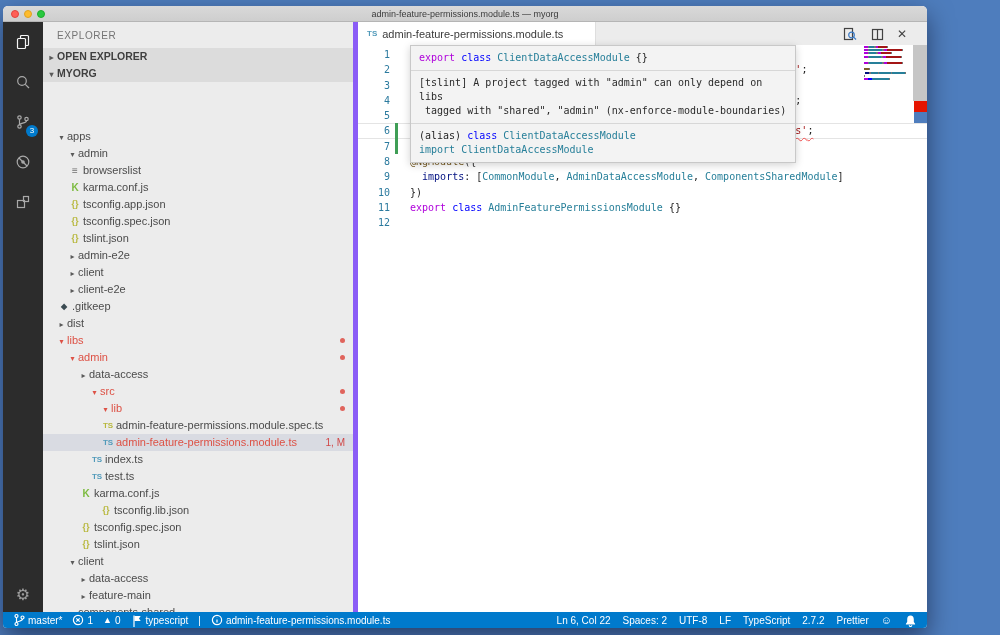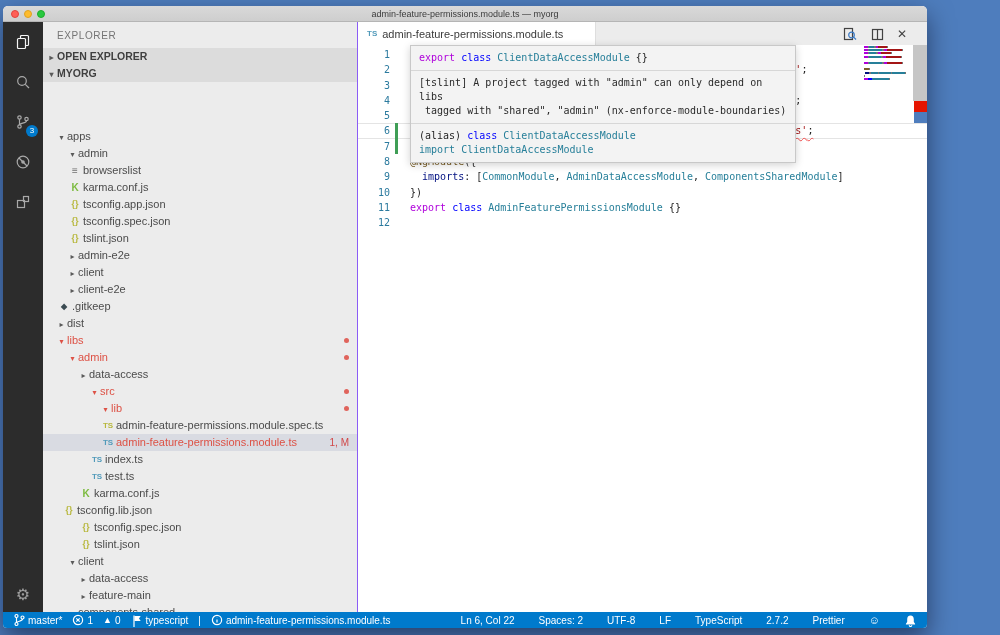--- a/index.html
+++ b/index.html
@@ -29,21 +29,21 @@
   .activitybar { width:40px; background:#2c2c2c; display:flex; flex-direction:column; align-items:center; }
   .ab-item { width:40px; height:40px; display:flex; align-items:center; justify-content:center;
              color:#a9a9a9; position:relative; cursor:pointer; }
   .ab-item.active { color:#f5f5f5; }
   .ab-badge { position:absolute; right:5px; bottom:5px; width:12px; height:12px; border-radius:50%;
               background:#007acc; color:#fff; font-size:8px; line-height:12px; text-align:center; }
   .ab-spacer { flex:1; }
   .ab-gear { font-size:16px; color:#9d9d9d; margin-bottom:8px; cursor:pointer; }
 
   
-  .sidebar { width:315px; background:#ececec; border-right:1px solid #8b5cf6;
+  .sidebar { width:315px; background:#ececec; border-right:5px solid #8b5cf6;
              display:flex; flex-direction:column; font-size:11px; color:#4b4b4b; overflow:hidden; }
   .sb-title { font-size:10px; color:#747474; letter-spacing:.6px; padding:8px 0 7px 14px; }
   .sb-section { height:17px; line-height:17px; background:#dcdcdc; font-weight:bold; font-size:10.5px;
                 color:#3f3f3f; padding-left:3px; white-space:nowrap; cursor:pointer; }
   .sb-section .arrow, .row .arrow { display:inline-block; width:11px; text-align:center; font-size:8px; color:#5a5a5a; }
   .tree { flex:1; overflow:hidden;margin-top:46px; }
   .row { height:17px; line-height:17px; white-space:nowrap; position:relative; cursor:pointer; }
   .row.selected { background:#d9dbe2; }
   .row .label { vertical-align:top; }
   .row.red > .label, .row.red > .arrow { color:#dd5145; }
@@ -92,21 +92,21 @@
   .mm-line { height:2px; margin-bottom:1.2px; white-space:nowrap; overflow:hidden; }
   .mm-seg { display:inline-block; height:2px; vertical-align:top; }
   .overview { position:absolute; top:0; right:0; width:14px; bottom:0; }
   .ov-thumb { position:absolute; top:0; right:0; width:14px; height:56px; background:#c6c6c6; }
   .ov-mark { position:absolute; right:0; width:13px; height:11px; }
 
   
   .statusbar { height:16px; flex:0 0 16px; background:#007acc; color:#fff; display:flex;
                align-items:center; font-size:10px; padding:0 10px; gap:10px; white-space:nowrap; }
   .sb-item { display:flex; align-items:center; gap:3px; cursor:pointer; }
-  .sb-right { margin-left:auto; display:flex; align-items:center; gap:24px; }
+  .sb-right { margin-left:auto; display:flex; align-items:center; gap:12px; }
   .warn-glyph { font-size:9px; }
   svg { display:block; }
 </style>
 </head>
 <body>
 
 <div class="window">
 
   <div class="titlebar">
     <div class="lights">
@@ -191,21 +191,21 @@
           <div class="row red" style="padding-left: 13px;"><span class="arrow">▾</span><span class="label">libs</span><span class="dot"></span></div>
           <div class="row red" style="padding-left: 24px;"><span class="arrow">▾</span><span class="label">admin</span><span class="dot"></span></div>
           <div class="row" style="padding-left: 35px;"><span class="arrow">▸</span><span class="label">data-access</span></div>
           <div class="row red" style="padding-left: 46px;"><span class="arrow">▾</span><span class="label">src</span><span class="dot"></span></div>
           <div class="row red" style="padding-left: 57px;"><span class="arrow">▾</span><span class="label">lib</span><span class="dot"></span></div>
           <div class="row" style="padding-left: 57px;"><span class="ficon fi-tsy">TS</span><span class="label">admin-feature-permissions.module.spec.ts</span></div>
           <div class="row red selected" style="padding-left: 57px;"><span class="ficon fi-tsb">TS</span><span class="label">admin-feature-permissions.module.ts</span><span class="rbadge">1, M</span></div>
           <div class="row" style="padding-left: 46px;"><span class="ficon fi-tsb">TS</span><span class="label">index.ts</span></div>
           <div class="row" style="padding-left: 46px;"><span class="ficon fi-tsb">TS</span><span class="label">test.ts</span></div>
           <div class="row" style="padding-left: 35px;"><span class="ficon fi-karma">K</span><span class="label">karma.conf.js</span></div>
-          <div class="row" style="padding-left: 18px;"><span class="ficon fi-json">{}</span><span class="label">tsconfig.lib.json</span></div>
+          <div class="row" style="padding-left: 55px;"><span class="ficon fi-json">{}</span><span class="label">tsconfig.lib.json</span></div>
           <div class="row" style="padding-left: 35px;"><span class="ficon fi-json">{}</span><span class="label">tsconfig.spec.json</span></div>
           <div class="row" style="padding-left: 35px;"><span class="ficon fi-json">{}</span><span class="label">tslint.json</span></div>
           <div class="row" style="padding-left: 24px;"><span class="arrow">▾</span><span class="label">client</span></div>
           <div class="row" style="padding-left: 35px;"><span class="arrow">▸</span><span class="label">data-access</span></div>
           <div class="row" style="padding-left: 35px;"><span class="arrow">▸</span><span class="label">feature-main</span></div>
           <div class="row" style="padding-left: 24px;"><span class="arrow">▾</span><span class="label">components-shared</span></div>
           <div class="row" style="padding-left: 35px;"><span class="arrow">▸</span><span class="label">src</span></div>
         </div>
     </div>
 

